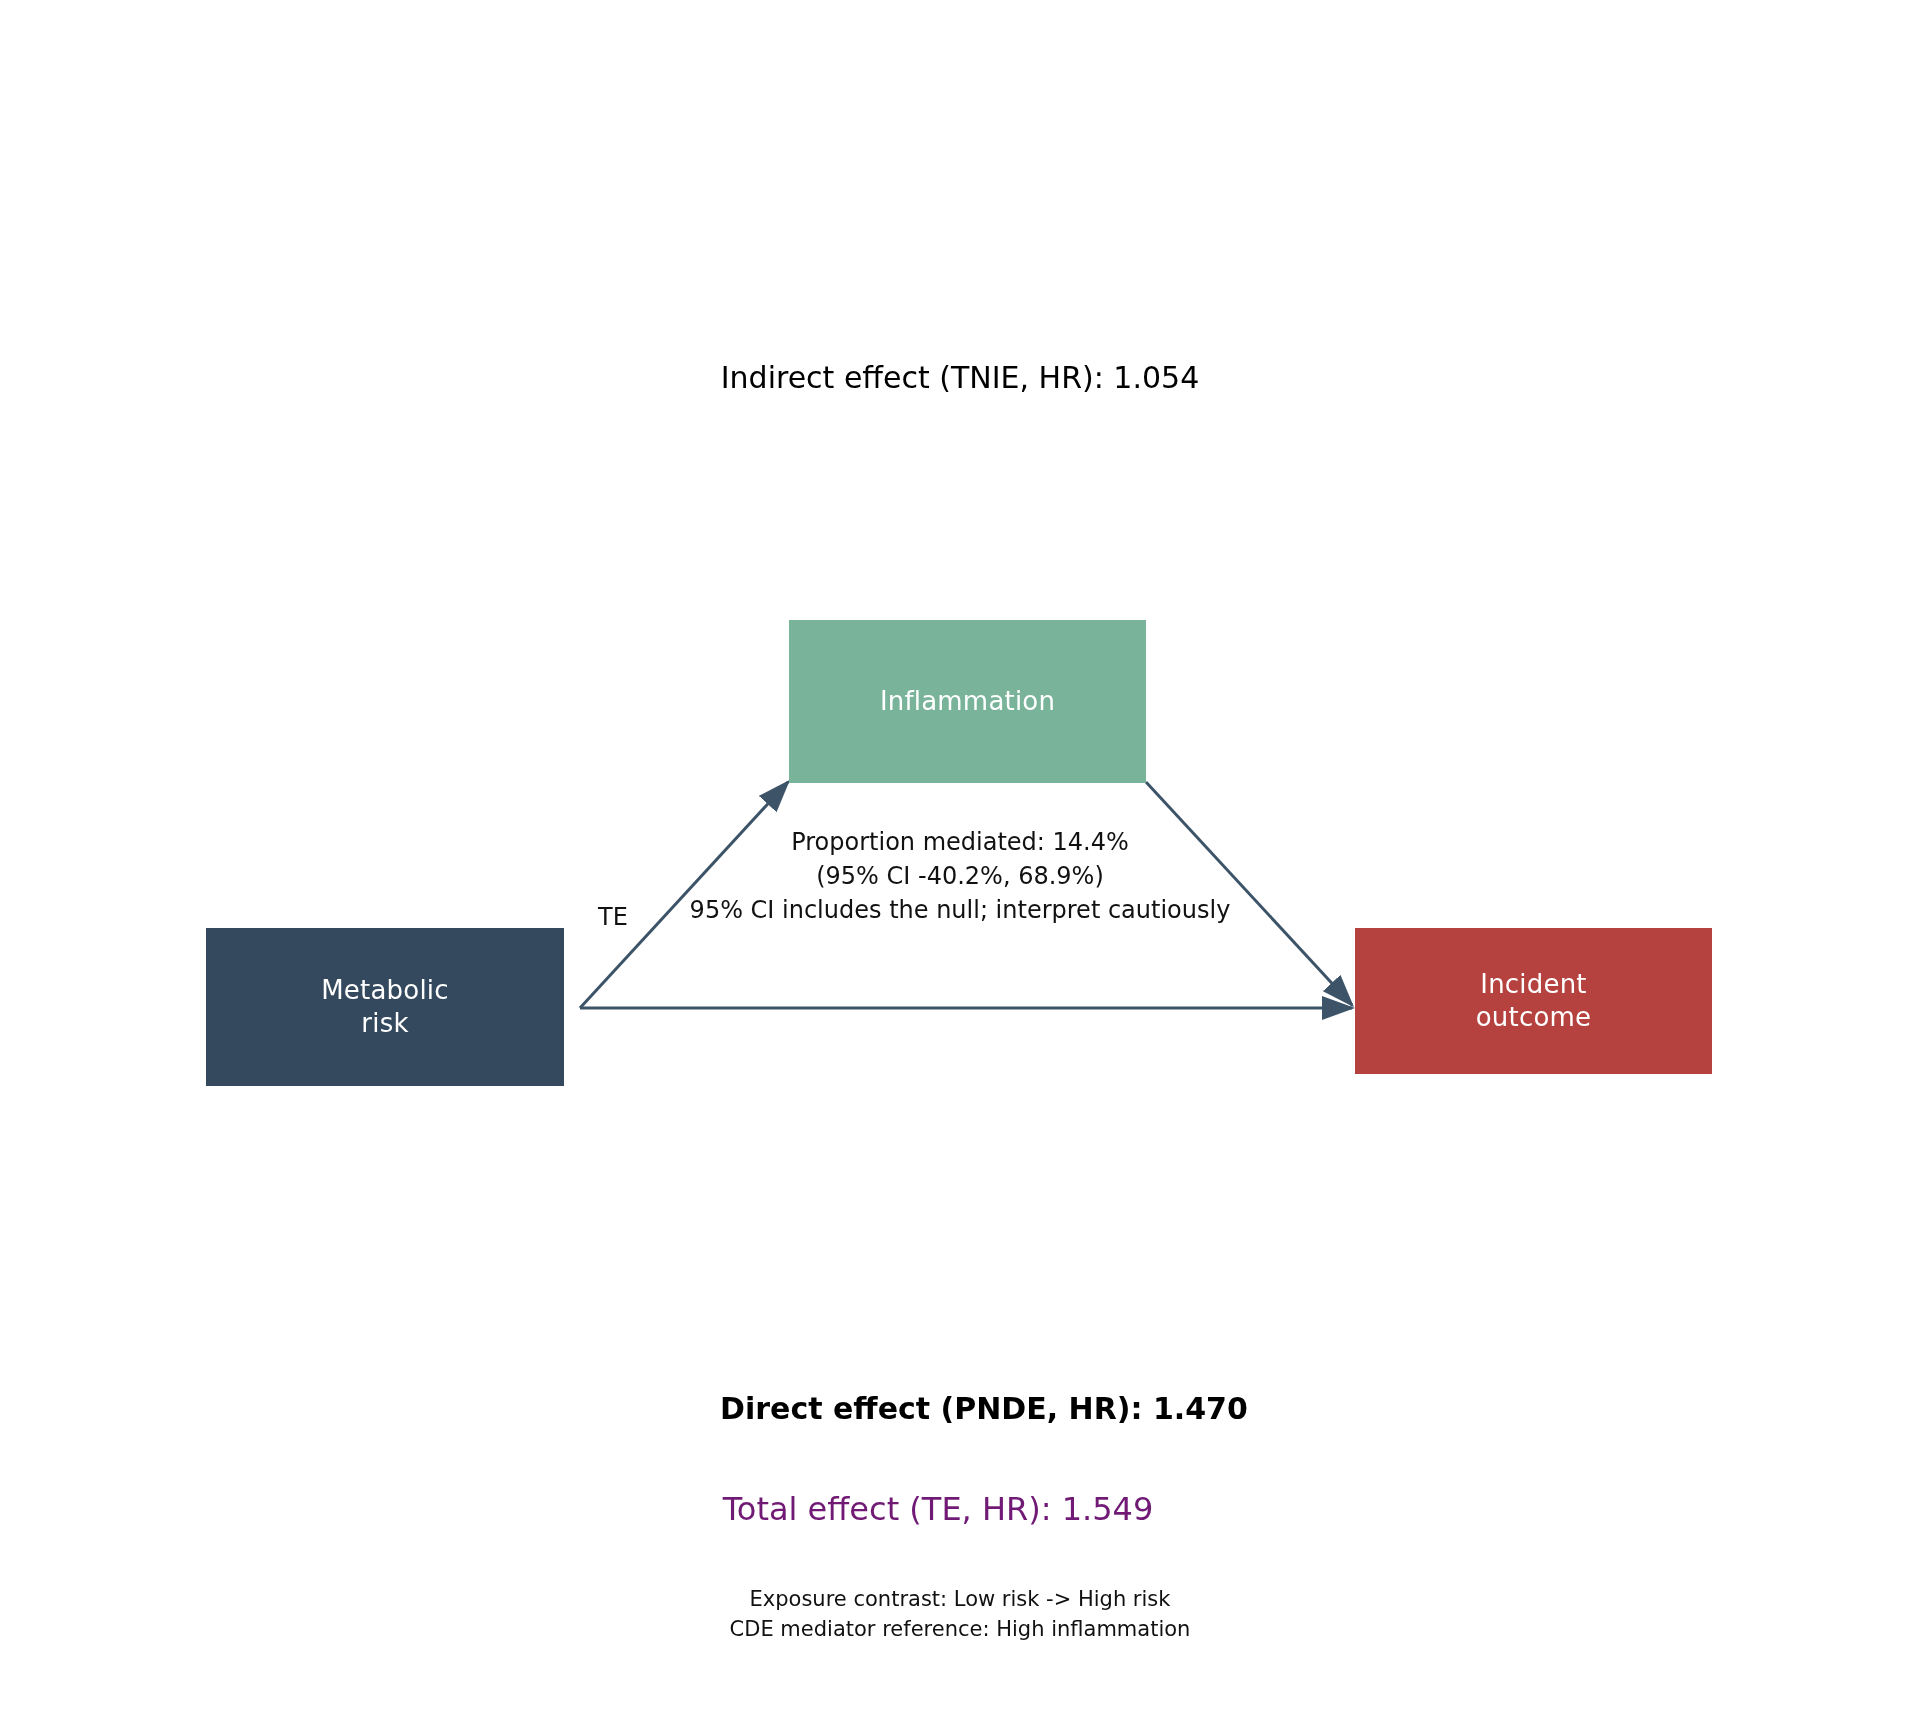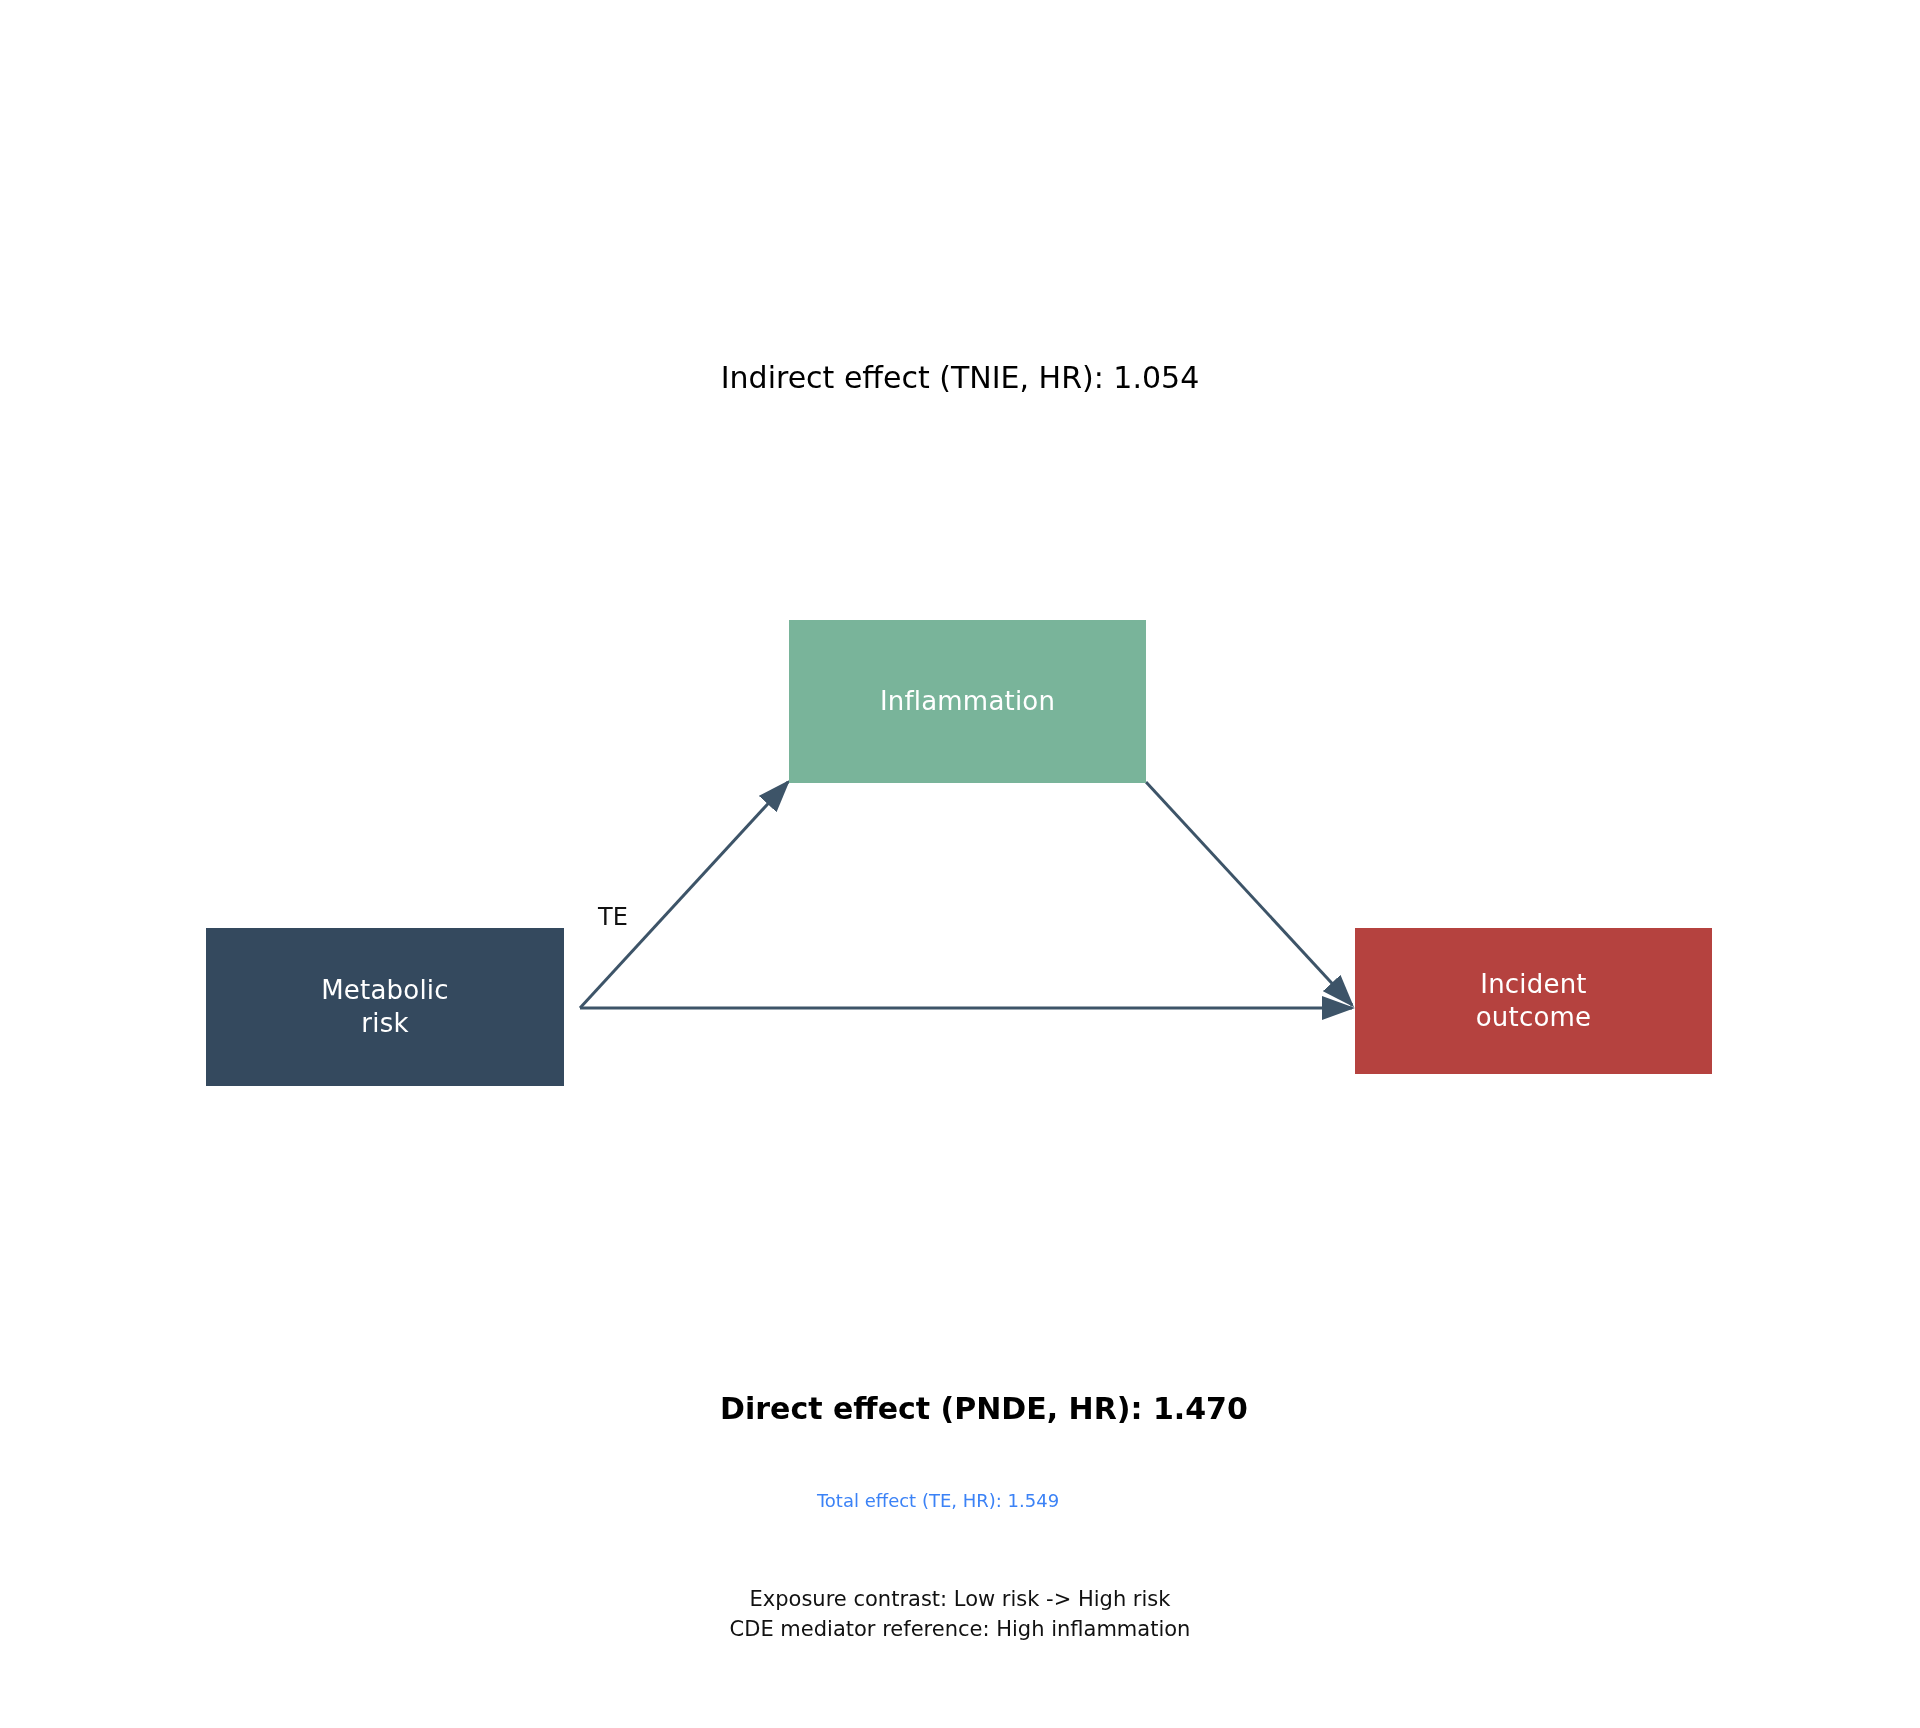--- a/index.html
+++ b/index.html
@@ -81,22 +81,22 @@
     font-weight: bold;
     color: #000000;
     padding-left: 24px;
   }
   .total-effect {
     position: absolute;
     left: 0;
     top: 1490px;
     width: 1876px;
     text-align: center;
-    font-size: 18px;
-    color: #3b82f6;
+    font-size: 32px;
+    color: #701a75;
   }
   .footnotes {
     position: absolute;
     left: 0;
     top: 1584px;
     width: 1920px;
     text-align: center;
     font-size: 21px;
     line-height: 1.45;
     color: #111111;
@@ -153,20 +153,25 @@
 
   <div class="node" id="node-outcome">
     <span>
       <span>Incident</span><br>
       <span>outcome</span>
     </span>
   </div>
 
   <div class="te-label">TE</div>
 
+  <div class="mediation-annotation">
+    <div>Proportion mediated: 14.4%</div>
+    <div>(95% CI -40.2%, 68.9%)</div>
+    <div>95% CI includes the null; interpret cautiously</div>
+  </div>
 
   <div class="title-direct">Direct effect (PNDE, HR): 1.470</div>
 
   <div class="total-effect">Total effect (TE, HR): 1.549</div>
 
   <div class="footnotes">
     <div>Exposure contrast: Low risk -&gt; High risk</div>
     <div>CDE mediator reference: High inflammation</div>
   </div>
 

